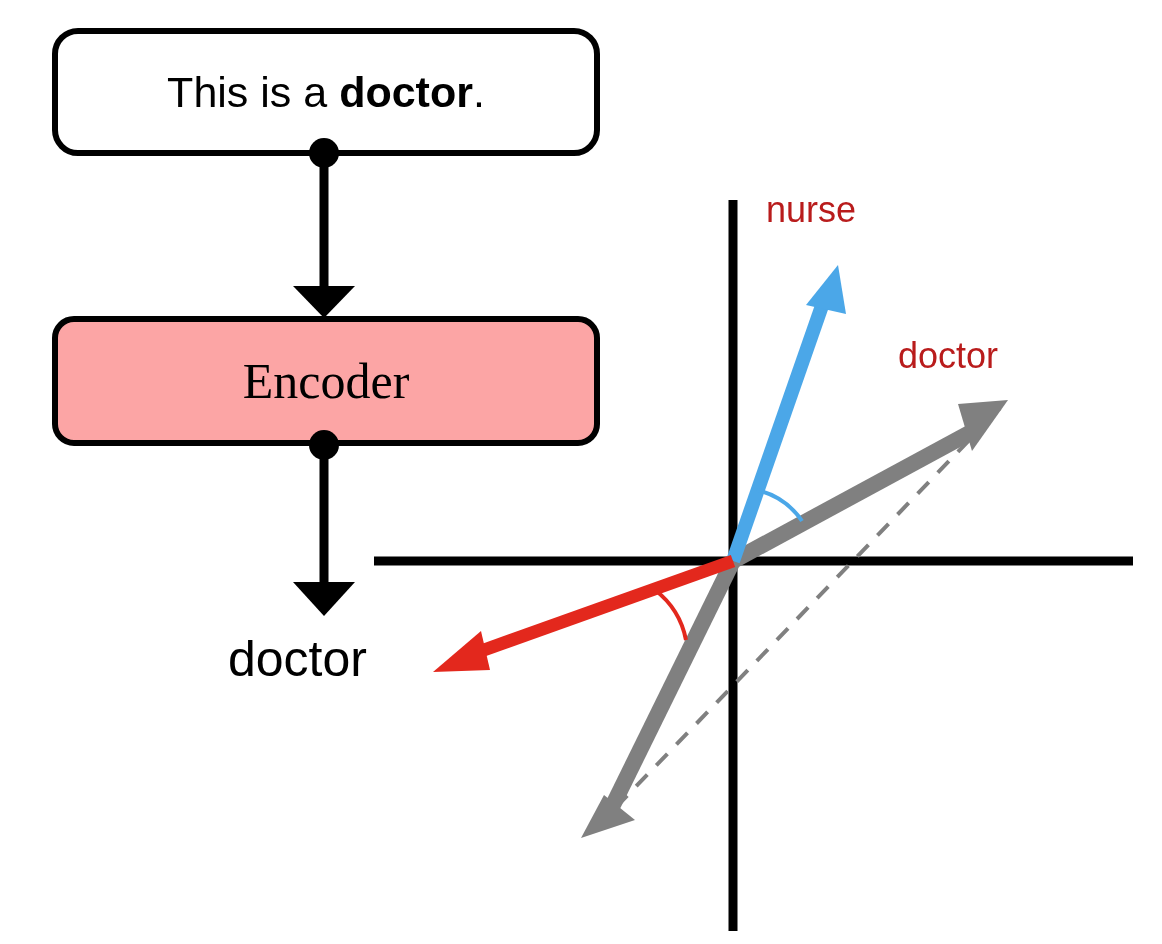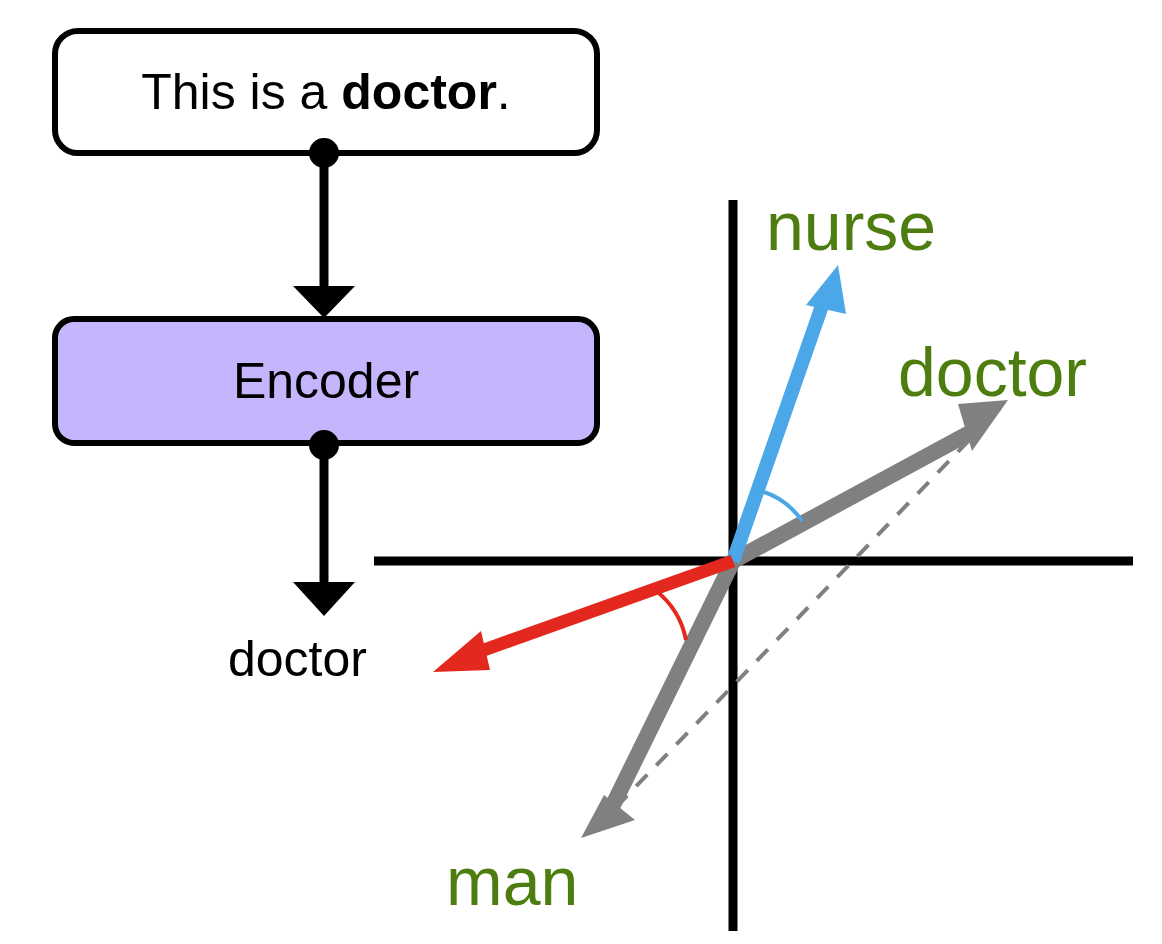--- a/index.html
+++ b/index.html
@@ -36,59 +36,60 @@
     background: #ffffff;
   }
   #sentence-box {
     left: 52px;
     top: 28px;
     width: 548px;
     height: 128px;
     border-radius: 26px;
   }
   #sentence-text {
-    font-size: 50px;
+    font-size: 43px;
     line-height: 1;
     letter-spacing: 0px;
     white-space: nowrap;
     color: #000000;
   }
   #sentence-text .bold {
     font-weight: bold;
   }
   #encoder-box {
     left: 52px;
     top: 316px;
     width: 548px;
     height: 130px;
-    background: #c4b5fd;
+    background: #fca5a5;
     border-radius: 22px;
+    font-family: Liberation Serif, serif;
   }
   #encoder-text {
     font-size: 50px;
     line-height: 1;
     color: #000000;
   }
   #output-label {
     position: absolute;
     left: 228px;
     top: 634px;
     font-size: 50px;
     line-height: 1;
     white-space: nowrap;
     color: #000000;
   }
 
   
   .vec-label {
     position: absolute;
-    font-size: 68px;
+    font-size: 36px;
     line-height: 1;
     white-space: nowrap;
-    color: #4d7c0f;
+    color: #b91c1c;
   }
   #label-nurse  { left: 766px; top: 192px; }
   #label-woman  { left: 898px; top: 338px; }
   #label-man    { left: 446px; top: 847px; }
 
   svg { display: block; }
   #flow-svg, #axes-svg {
     position: absolute;
     left: 0; top: 0;
     width: 1162px;
@@ -153,15 +154,14 @@
       <polygon points="433,672 481,631 490,670" fill="#e3281d"></polygon>
     </g>
 
     <path id="arc-nurse-woman" d="M 757 490 A 75 75 0 0 1 802 521" fill="none" stroke="#4ba7e8" stroke-width="4"></path>
 
     <path id="arc-doctor-man" d="M 655 590 A 83 83 0 0 1 686 640" fill="none" stroke="#e3281d" stroke-width="4"></path>
   </svg>
 
   <div class="vec-label" id="label-nurse">nurse</div>
   <div class="vec-label" id="label-woman">doctor</div>
-  <div class="vec-label" id="label-man">man</div>
 
 </div>
 
 </body></html>

